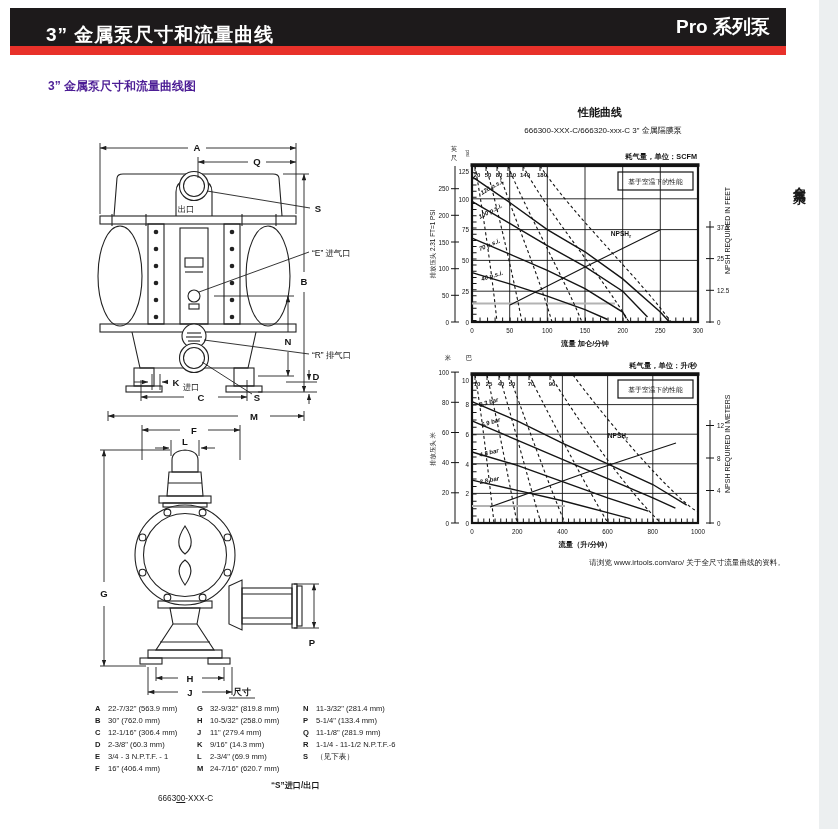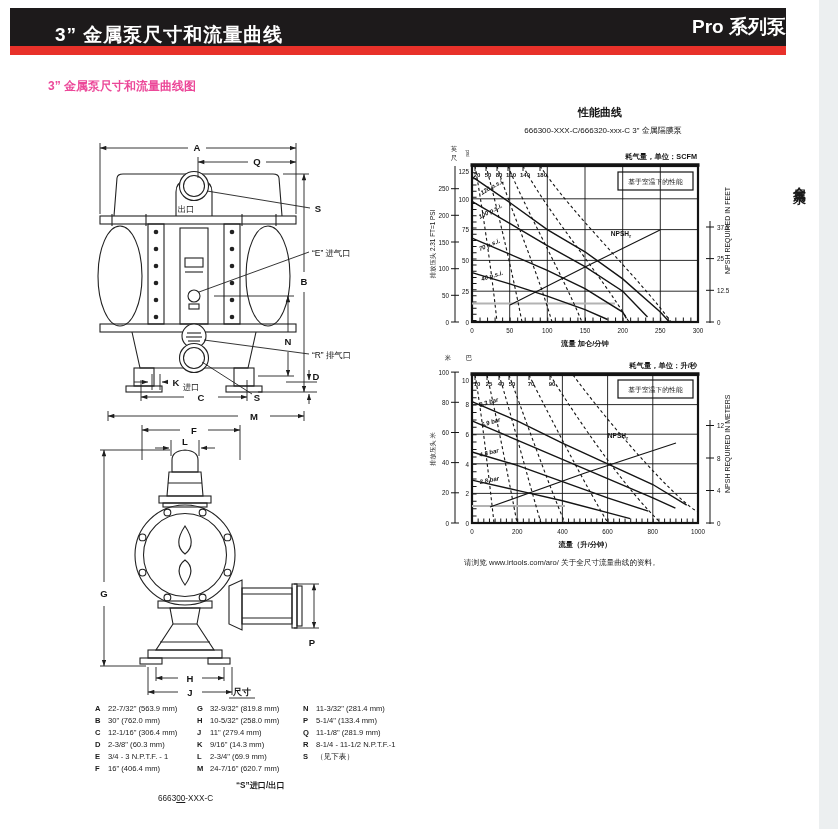--- a/index.html
+++ b/index.html
@@ -1,38 +1,38 @@
 <!DOCTYPE html>
 <html><head>
 <meta charset="utf-8">
 <style>
   html,body{margin:0;padding:0;}
   body{width:838px;height:829px;position:relative;background:#ffffff;overflow:hidden;
        font-family:"Liberation Sans","DejaVu Sans",sans-serif;color:#1a1a1a;}
   .abs{position:absolute;}
   .header-bar{left:10px;top:8px;width:776px;height:38px;background:#1d1a1b;color:#fff;
               display:flex;align-items:center;justify-content:space-between;}
-  .header-title{font-size:19px;font-weight:bold;padding-left:45px;letter-spacing:1px;margin-top:16px;}
-  .header-series{font-size:19px;font-weight:bold;}
+  .header-title{font-size:19px;font-weight:bold;padding-left:36px;letter-spacing:1px;margin-top:16px;}
+  .header-series{font-size:19px;font-weight:bold;padding-right:16px;}
   .red-stripe{left:10px;top:46px;width:776px;height:9px;background:#e8312a;}
-  .subtitle{left:48px;top:78px;font-size:12px;font-weight:bold;color:#ec4899;}
+  .subtitle{left:48px;top:78px;font-size:12px;font-weight:bold;color:#4c1d95;}
   .side-tab{left:790px;top:176px;writing-mode:vertical-rl;font-size:13px;font-weight:bold;
             letter-spacing:3px;color:#1a1a1a;}
   .edge-right{left:819px;top:0;width:19px;height:829px;background:#eceff0;}
   .dims-table{left:95px;top:703px;width:325px;font-size:7.6px;line-height:12px;}
   .dims-col{position:absolute;top:0;}
   .dim-row{white-space:nowrap;}
   .dim-k{display:inline-block;width:13px;font-weight:bold;}
   .s-table{left:155px;top:779px;width:280px;font-size:8.2px;line-height:13px;}
-  .s-title{margin-left:81px;font-weight:bold;}
+  .s-title{margin-left:116px;font-weight:bold;}
   .s-row{display:flex;}
   .s-model{width:105px;text-align:left;padding-left:3px;}
   .s-port{width:150px;text-align:center;margin-top:36px;}
   .s-u{text-decoration:underline;}
-  .footnote{left:464px;top:558px;width:340px;text-align:left;font-size:7.6px;}
+  .footnote{left:445px;top:558px;width:340px;text-align:right;font-size:7.6px;}
   svg text{fill:#141414;}
   .tick{font-size:6.3px;}
   .tickb{font-size:6px;font-weight:bold;}
   .axlab{font-size:7.3px;font-weight:bold;}
   .rot{font-size:6.4px;}
   .curvelab{font-size:6.1px;font-weight:bold;font-style:italic;}
   .letter{font-size:9.5px;font-weight:600;}
   .cn{font-size:8.4px;}
 </style>
 </head>
@@ -465,21 +465,21 @@
     <div class="dim-row"><span class="dim-k">H</span><span>10-5/32" (258.0 mm)</span></div>
     <div class="dim-row"><span class="dim-k">J</span><span>11" (279.4 mm)</span></div>
     <div class="dim-row"><span class="dim-k">K</span><span>9/16" (14.3 mm)</span></div>
     <div class="dim-row"><span class="dim-k">L</span><span>2-3/4" (69.9 mm)</span></div>
     <div class="dim-row"><span class="dim-k">M</span><span>24-7/16" (620.7 mm)</span></div>
   </div>
   <div class="dims-col" style="left:208px">
     <div class="dim-row"><span class="dim-k">N</span><span>11-3/32" (281.4 mm)</span></div>
     <div class="dim-row"><span class="dim-k">P</span><span>5-1/4" (133.4 mm)</span></div>
     <div class="dim-row"><span class="dim-k">Q</span><span>11-1/8" (281.9 mm)</span></div>
-    <div class="dim-row"><span class="dim-k">R</span><span>8-1/4 - 11-1/2 N.P.T.F.-1</span></div>
+    <div class="dim-row"><span class="dim-k">R</span><span>1-1/4 - 11-1/2 N.P.T.F.-6</span></div>
     <div class="dim-row"><span class="dim-k">S</span><span>（见下表）</span></div>
   </div>
 </div>
 
 <div class="abs s-table">
   <div class="s-title">“S”进口/出口</div>
   <div class="s-row">
     <span class="s-model"><span>6663</span><span class="s-u">00</span><span>-XXX-C</span></span>
     <span class="s-port">3 - 8 N.P.T.F. - 1</span>
   </div>

